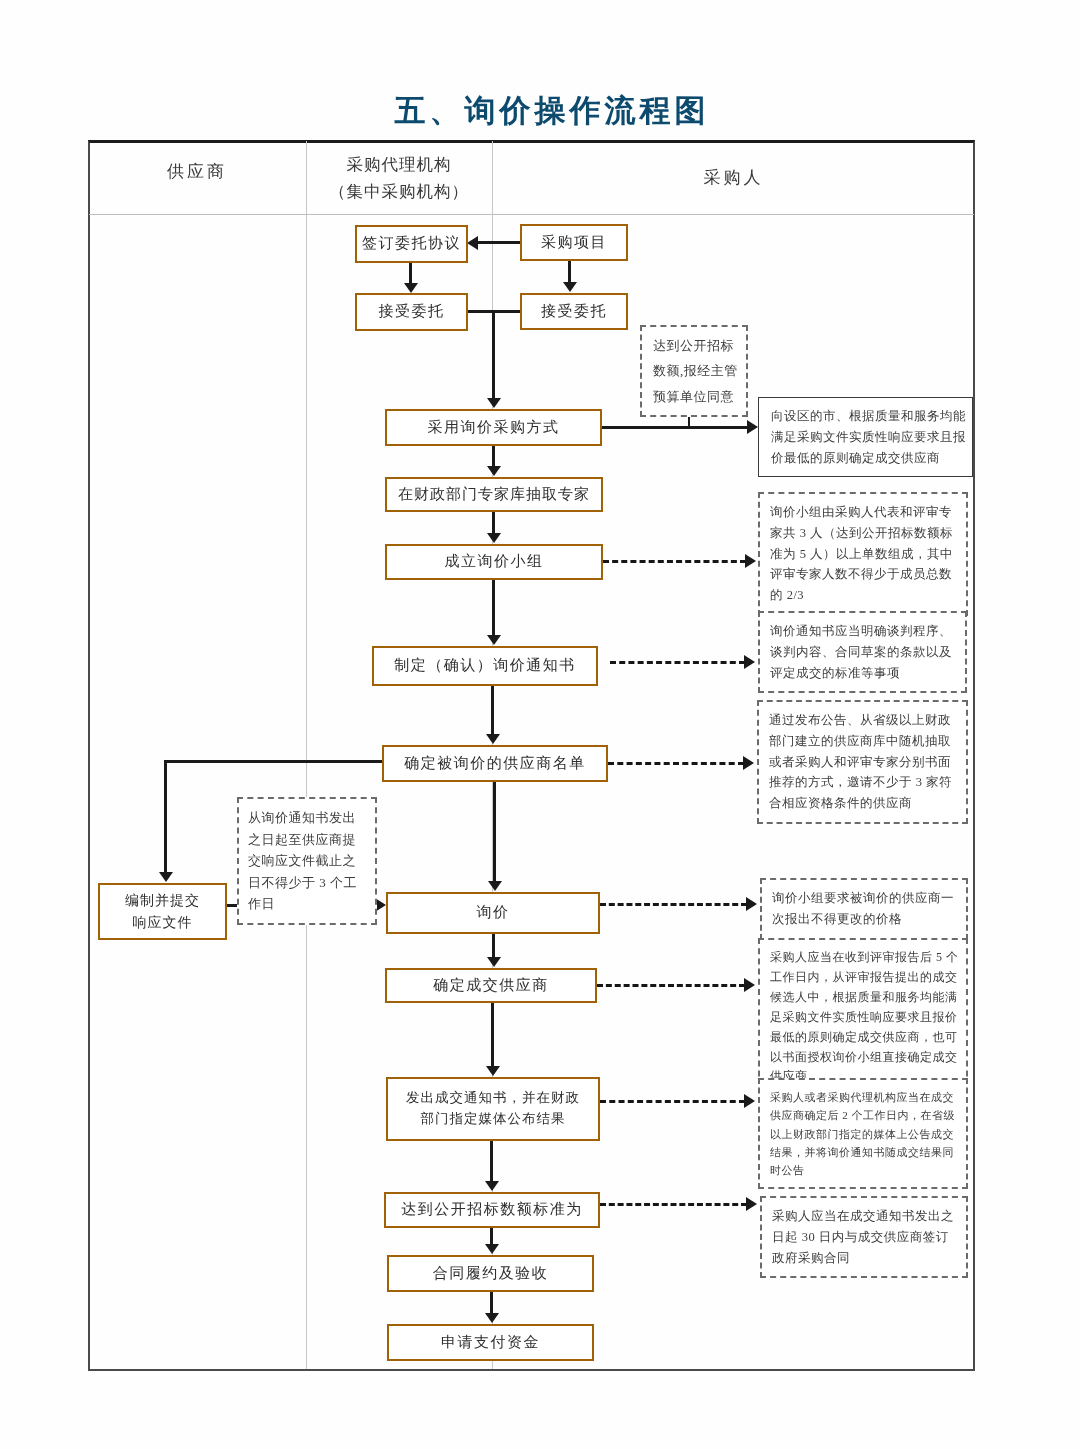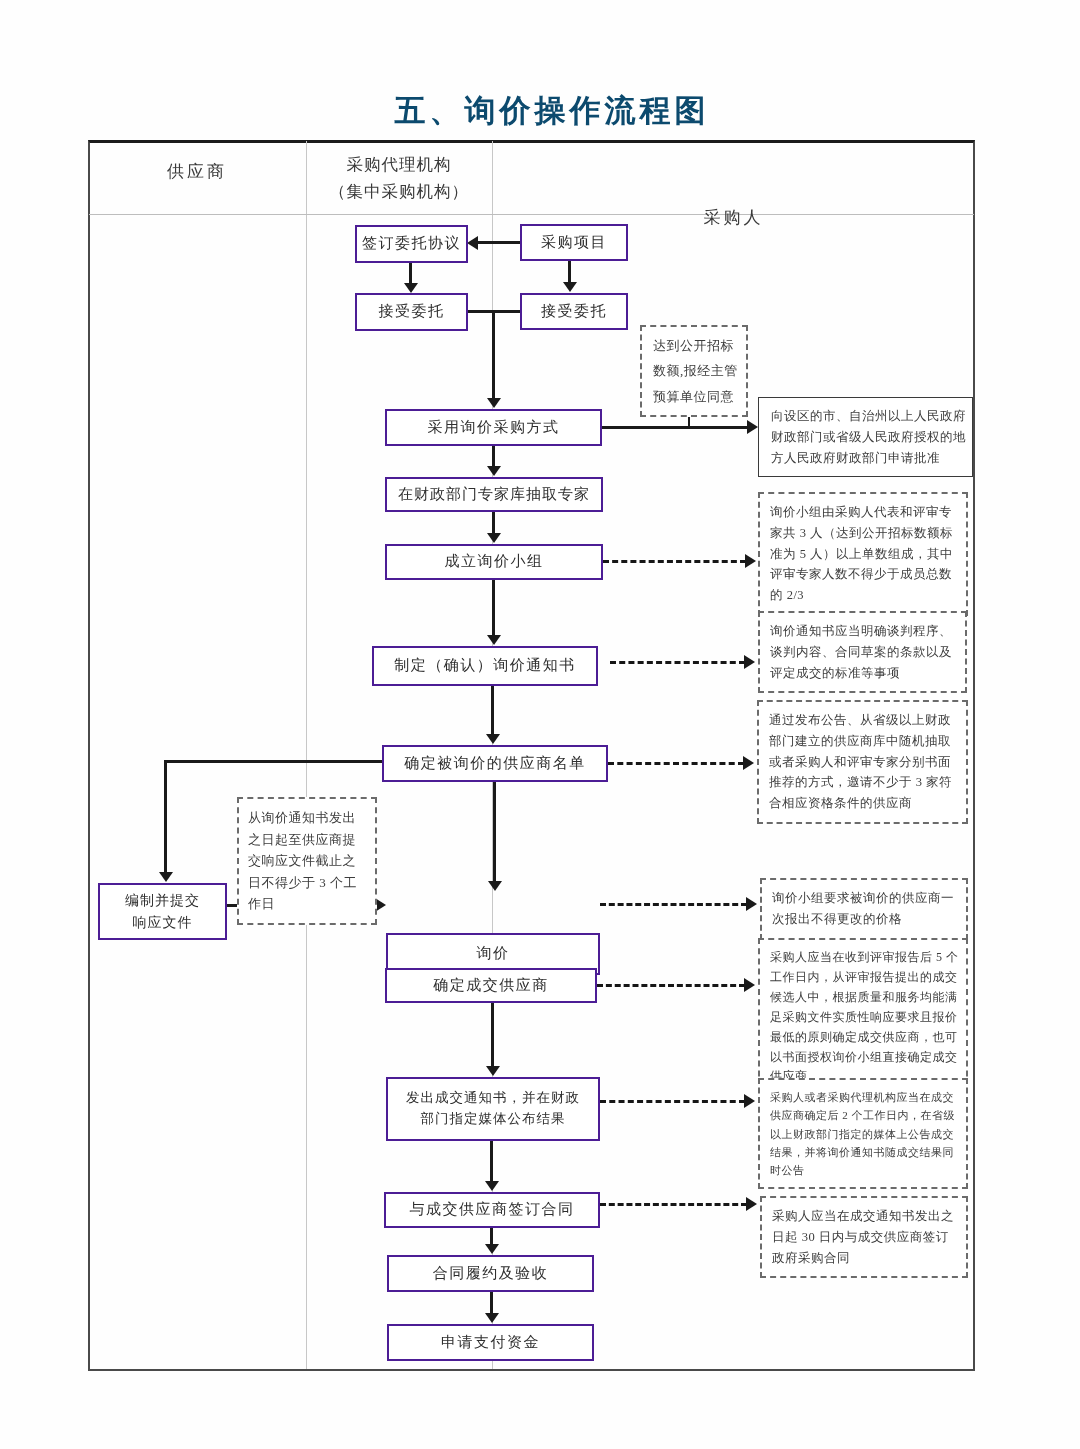--- a/index.html
+++ b/index.html
@@ -5,21 +5,21 @@
   html,body{margin:0;padding:0;background:#ffffff;}
   .canvas{position:relative;width:1080px;height:1449px;background:#fefefe;overflow:hidden;
           font-family:"Liberation Serif","DejaVu Serif",serif;color:#2e2e2e;}
   .title{position:absolute;left:0;top:78px;width:100%;text-align:center;margin:12px;
          font-size:31px;font-weight:700;letter-spacing:4px;color:#0c4a6e;}
   .frame{position:absolute;left:88px;top:140px;width:887px;height:1231px;
          border:2px solid #4a4a4a;border-top:3px solid #1c1c1c;box-sizing:border-box;background:transparent;}
   .lane-v{position:absolute;top:141px;height:1228px;width:1px;background:#c7c7c7;}
   .lane-h{position:absolute;left:89px;width:885px;height:1px;background:#bdbdbd;}
   .lane-label{position:absolute;text-align:center;font-size:17px;letter-spacing:3px;color:#3a3a3a;}
-  .node{position:absolute;border:2px solid #4c1d95;background:#fff;z-index:3;box-sizing:border-box;
+  .node{position:absolute;border:2px solid #a16207;background:#fff;z-index:3;box-sizing:border-box;
         display:flex;align-items:center;justify-content:center;text-align:center;
         font-size:15px;letter-spacing:1.5px;color:#2e2e2e;line-height:1.55;}
   .note{position:absolute;border:2px dashed #6b6b6b;background:#fff;z-index:3;box-sizing:border-box;
         font-size:12.5px;line-height:1.66;letter-spacing:0.5px;color:#3c3c3c;
         padding:8px 7px 8px 10px;text-align:left;}
   .note.solid{border:1.5px solid #3a3a3a;}
   .vl{position:absolute;width:3px;background:#1a1a1a;z-index:2;}
   .vl2{position:absolute;width:2px;background:#1a1a1a;z-index:2;}
   .hl{position:absolute;height:3px;background:#1a1a1a;z-index:2;}
   .dhl{position:absolute;height:0;border-top:3px dashed #161616;z-index:2;}
@@ -40,42 +40,42 @@
   <div class="frame"></div>
   <div class="lane-v" style="left:306px;"></div>
   <div class="lane-v" style="left:492px;"></div>
   <div class="lane-h" style="top:214px;"></div>
 
   <div class="lane-label" style="left:88px;top:160px;width:218px;">供应商</div>
   <div class="lane-label" style="left:306px;top:152px;width:186px;letter-spacing:1px;line-height:1.62;font-size:16.5px;">
     <span>采购代理机构</span><br>
     <span>（集中采购机构）</span>
   </div>
-  <div class="lane-label" style="left:492px;top:166px;width:483px;margin-top:40px;">采购人</div>
+  <div class="lane-label" style="left:492px;top:166px;width:483px;">采购人</div>
 
   <div class="node" style="left:355px;top:225px;width:113px;height:38px;">签订委托协议</div>
   <div class="node" style="left:520px;top:224px;width:108px;height:37px;">采购项目</div>
   <div class="node" style="left:355px;top:293px;width:113px;height:38px;">接受委托</div>
   <div class="node" style="left:520px;top:293px;width:108px;height:37px;">接受委托</div>
   <div class="node" style="left:385px;top:409px;width:217px;height:37px;">采用询价采购方式</div>
   <div class="node" style="left:385px;top:477px;width:218px;height:35px;letter-spacing:1px;">在财政部门专家库抽取专家</div>
   <div class="node" style="left:385px;top:544px;width:218px;height:36px;">成立询价小组</div>
   <div class="node" style="left:372px;top:646px;width:226px;height:40px;text-align:right;">制定（确认）询价通知书</div>
   <div class="node" style="left:382px;top:745px;width:226px;height:37px;">确定被询价的供应商名单</div>
-  <div class="node" style="left:386px;top:892px;width:214px;height:42px;margin-top:41px;">询价</div>
+  <div class="node" style="left:386px;top:892px;width:214px;height:42px;">询价</div>
   <div class="node" style="left:385px;top:968px;width:212px;height:35px;">确定成交供应商</div>
   <div class="node" style="left:386px;top:1077px;width:214px;height:64px;font-size:13.5px;padding:0 18px;letter-spacing:1px;">发出成交通知书，并在财政部门指定媒体公布结果</div>
-  <div class="node" style="left:384px;top:1192px;width:216px;height:36px;">与成交供应商签订合同</div>
+  <div class="node" style="left:384px;top:1192px;width:216px;height:36px;">达到公开招标数额标准为</div>
   <div class="node" style="left:387px;top:1255px;width:207px;height:37px;">合同履约及验收</div>
   <div class="node" style="left:98px;top:883px;width:129px;height:57px;font-size:14px;padding:0 21px;letter-spacing:1px;">编制并提交响应文件</div>
 
   <div class="node" style="left:387px;top:1324px;width:207px;height:37px;">申请支付资金</div>
 
   <div class="note" style="left:640px;top:325px;width:108px;font-size:13px;line-height:1.95;padding:6px 6px 6px 11px;">达到公开招标数额,报经主管预算单位同意</div>
-  <div class="note solid" style="left:758px;top:397px;width:215px;padding:8px 6px 8px 12px;">向设区的市、自治州以上人民政府财政部门或省级人民政府授权的地方人民政府财政部门申请批准</div>
+  <div class="note solid" style="left:758px;top:397px;width:215px;padding:8px 6px 8px 12px;">向设区的市、根据质量和服务均能满足采购文件实质性响应要求且报价最低的原则确定成交供应商</div>
   <div class="note" style="left:758px;top:492px;width:210px;">询价小组由采购人代表和评审专家共 3 人（达到公开招标数额标准为 5 人）以上单数组成，其中评审专家人数不得少于成员总数的 2/3</div>
   <div class="note" style="left:758px;top:611px;width:209px;">询价通知书应当明确谈判程序、谈判内容、合同草案的条款以及评定成交的标准等事项</div>
   <div class="note" style="left:757px;top:700px;width:211px;">通过发布公告、从省级以上财政部门建立的供应商库中随机抽取或者采购人和评审专家分别书面推荐的方式，邀请不少于 3 家符合相应资格条件的供应商</div>
   <div class="note" style="left:237px;top:797px;width:140px;font-size:13px;padding:8px 9px;">从询价通知书发出之日起至供应商提交响应文件截止之日不得少于 3 个工作日</div>
   <div class="note" style="left:760px;top:878px;width:208px;">询价小组要求被询价的供应商一次报出不得更改的价格</div>
   <div class="note" style="left:758px;top:938px;width:210px;font-size:12px;">采购人应当在收到评审报告后 5 个工作日内，从评审报告提出的成交候选人中，根据质量和服务均能满足采购文件实质性响应要求且报价最低的原则确定成交供应商，也可以书面授权询价小组直接确定成交供应商</div>
   <div class="note" style="left:758px;top:1078px;width:210px;font-size:11px;">采购人或者采购代理机构应当在成交供应商确定后 2 个工作日内，在省级以上财政部门指定的媒体上公告成交结果，并将询价通知书随成交结果同时公告</div>
   <div class="note" style="left:760px;top:1196px;width:208px;">采购人应当在成交通知书发出之日起 30 日内与成交供应商签订政府采购合同</div>
 
   <div class="hl" style="left:478px;top:241px;width:43px;"></div>

